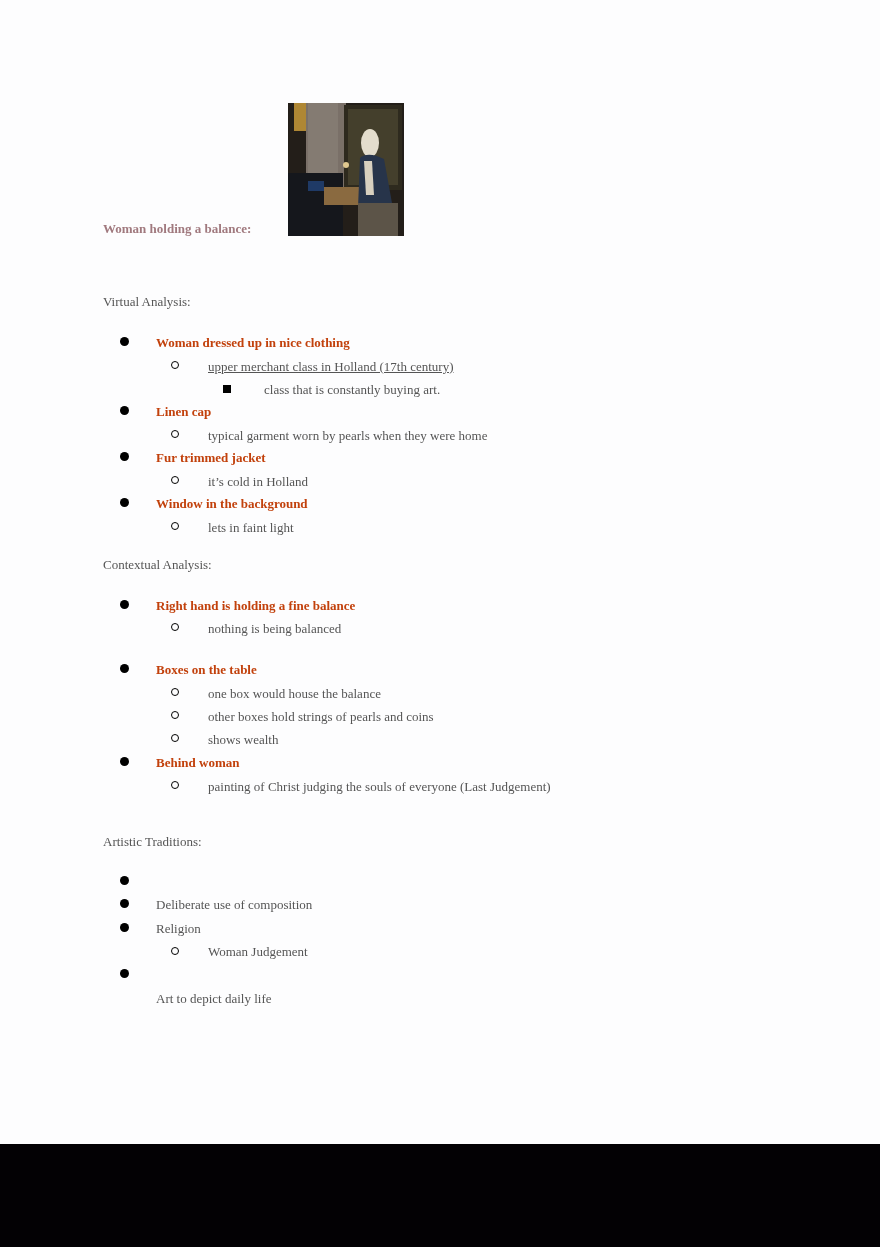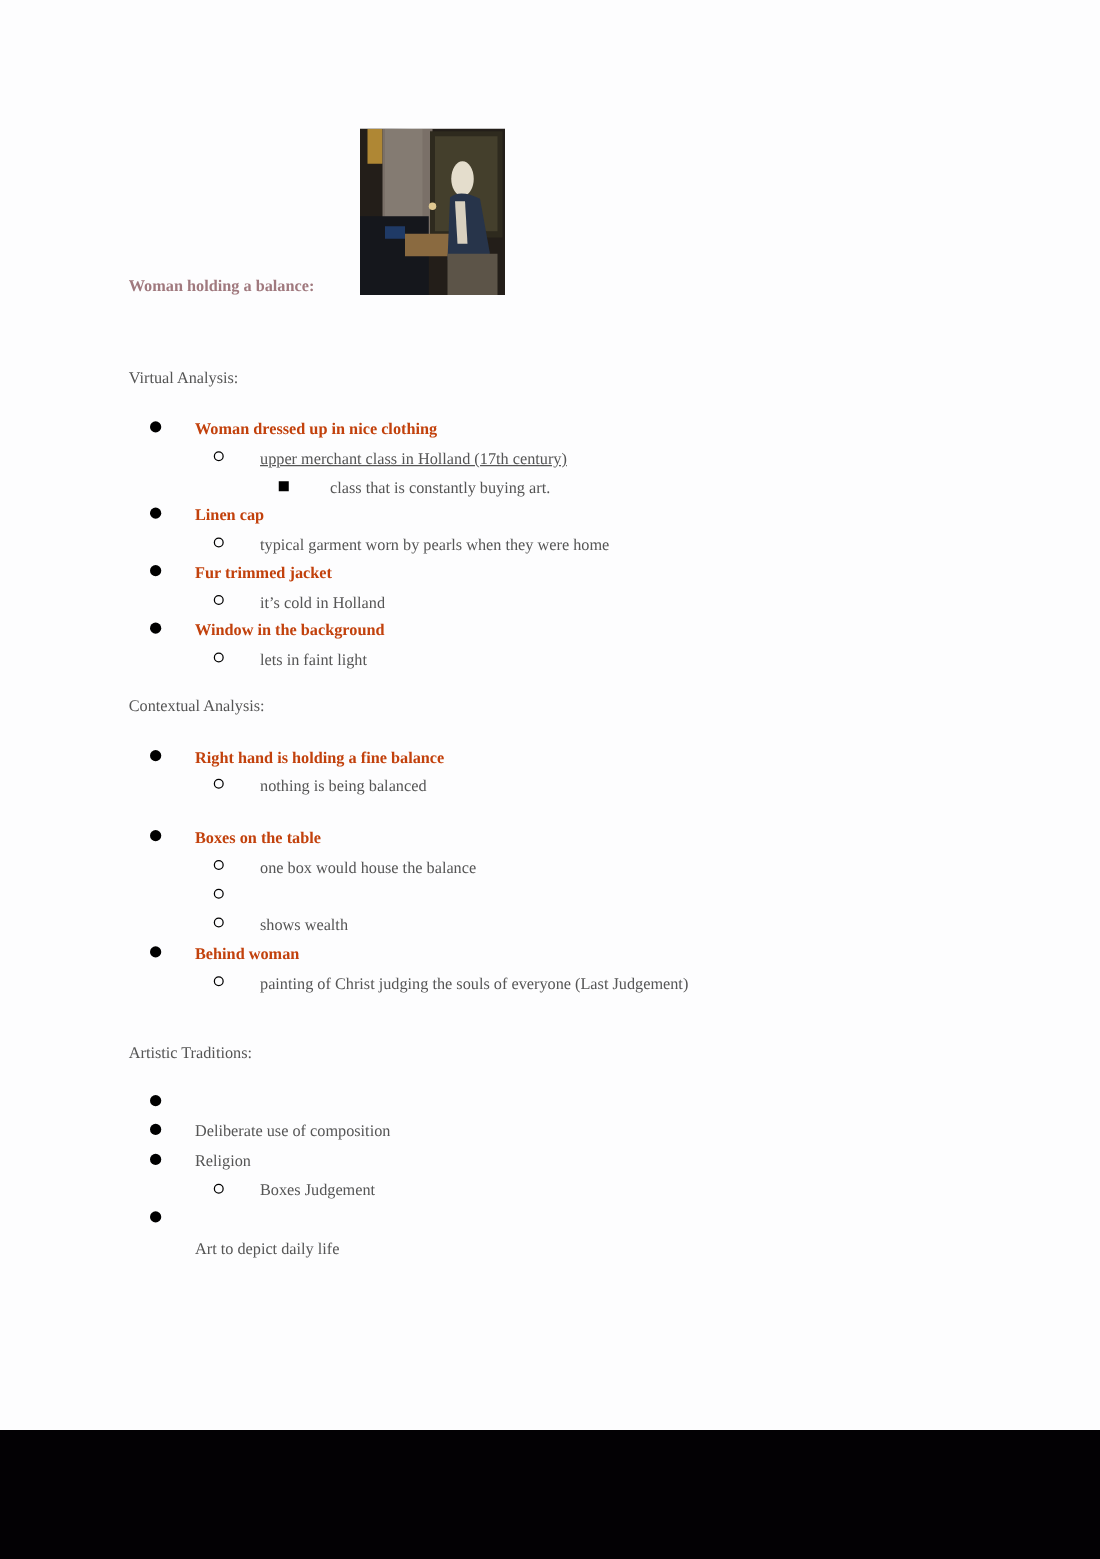--- a/index.html
+++ b/index.html
@@ -77,38 +77,39 @@
   <span class="b1" style="left:120px; top:600px;"></span>
   <div class="abs bold" style="left:156px; top:597px;">Right hand is holding a fine balance</div>
   <span class="b2" style="left:171px; top:623px;"></span>
   <div class="abs" style="left:208px; top:620px;">nothing is being balanced</div>
 
   <span class="b1" style="left:120px; top:664px;"></span>
   <div class="abs bold" style="left:156px; top:661px;">Boxes on the table</div>
   <span class="b2" style="left:171px; top:688px;"></span>
   <div class="abs" style="left:208px; top:685px;">one box would house the balance</div>
   <span class="b2" style="left:171px; top:711px;"></span>
+  <div class="abs" style="left:208px; top:708px;">other boxes hold strings of pearls and coins</div>
   <span class="b2" style="left:171px; top:734px;"></span>
   <div class="abs" style="left:208px; top:731px;">shows wealth</div>
 
   <span class="b1" style="left:120px; top:757px;"></span>
   <div class="abs bold" style="left:156px; top:754px;">Behind woman</div>
   <span class="b2" style="left:171px; top:781px;"></span>
   <div class="abs" style="left:208px; top:778px;">painting of Christ judging the souls of everyone (Last Judgement)</div>
 
   <div class="abs" style="left:103px; top:833px;">Artistic Traditions:</div>
 
   <span class="b1" style="left:120px; top:876px;"></span>
 
   <span class="b1" style="left:120px; top:899px;"></span>
   <div class="abs" style="left:156px; top:896px;">Deliberate use of composition</div>
 
   <span class="b1" style="left:120px; top:923px;"></span>
   <div class="abs" style="left:156px; top:920px;">Religion</div>
   <span class="b2" style="left:171px; top:947px;"></span>
-  <div class="abs" style="left:208px; top:943px;">Boxes Judgement</div>
+  <div class="abs" style="left:208px; top:943px;">Woman Judgement</div>
 
   <span class="b1" style="left:120px; top:969px;"></span>
   <div class="abs" style="left:156px; top:966px;margin-top:24px;">Art to depict daily life</div>
 
 </div>
 
 <div class="blackbar"></div>
 
 </body></html>

